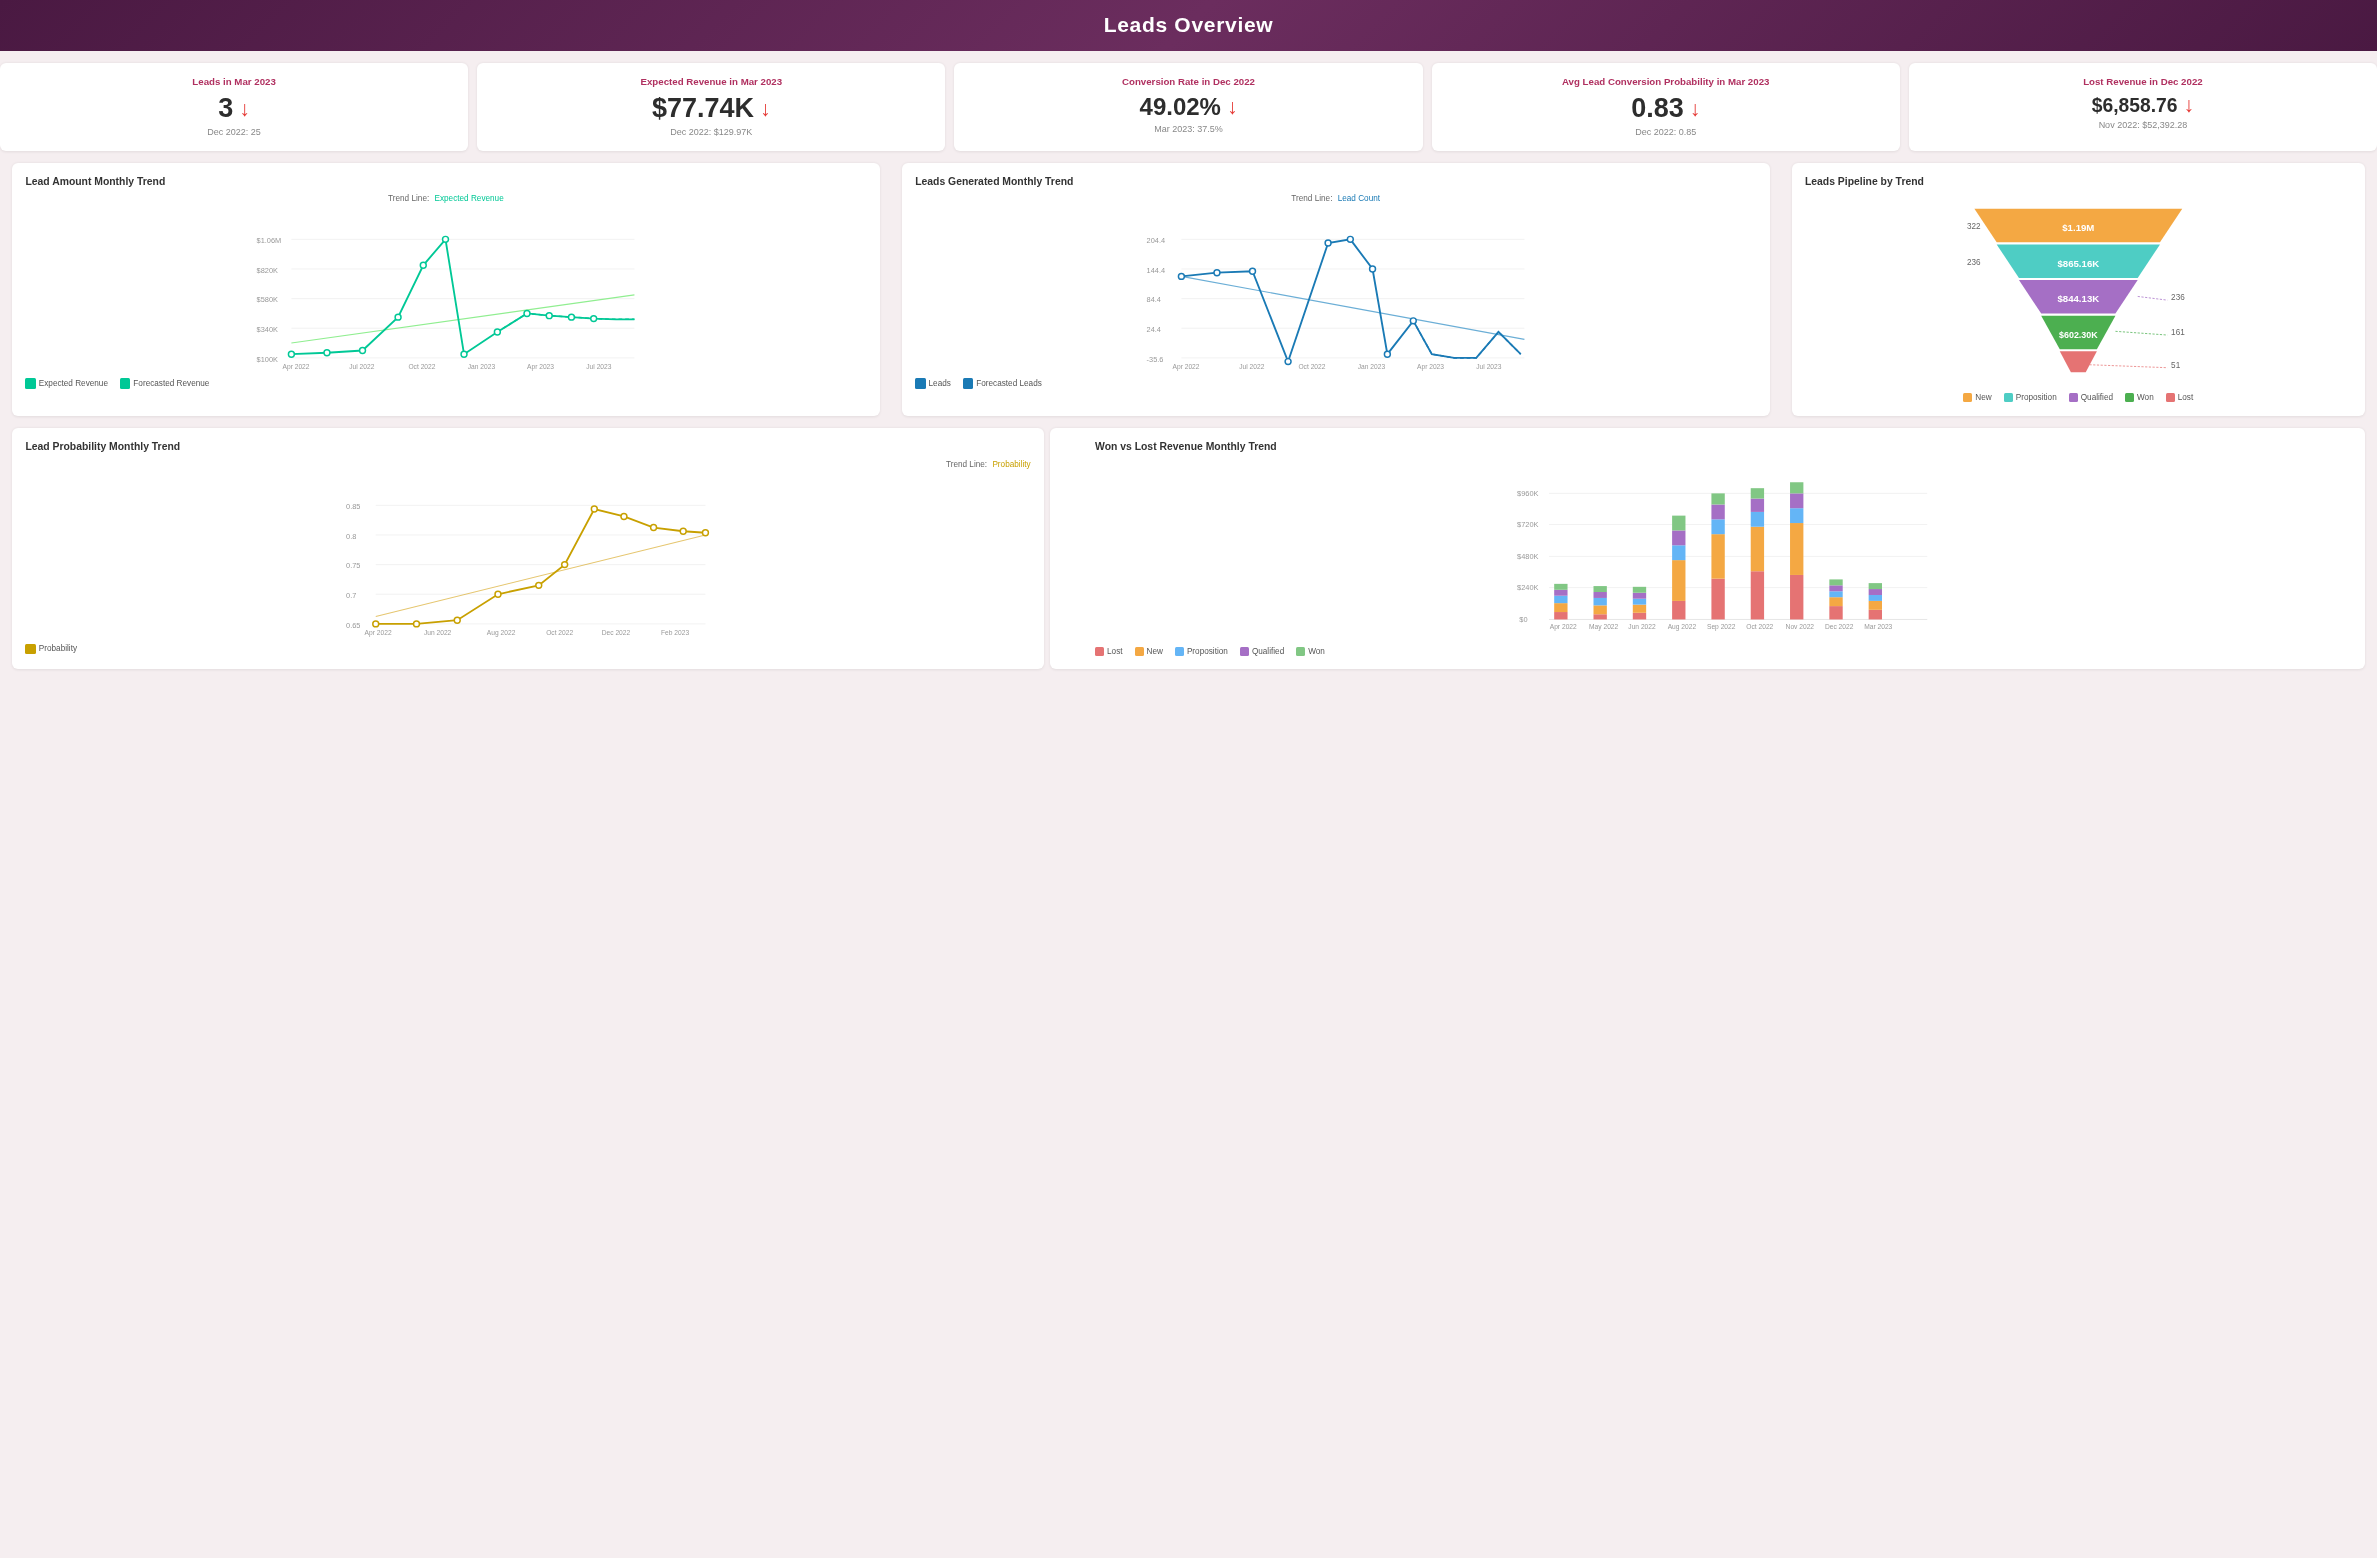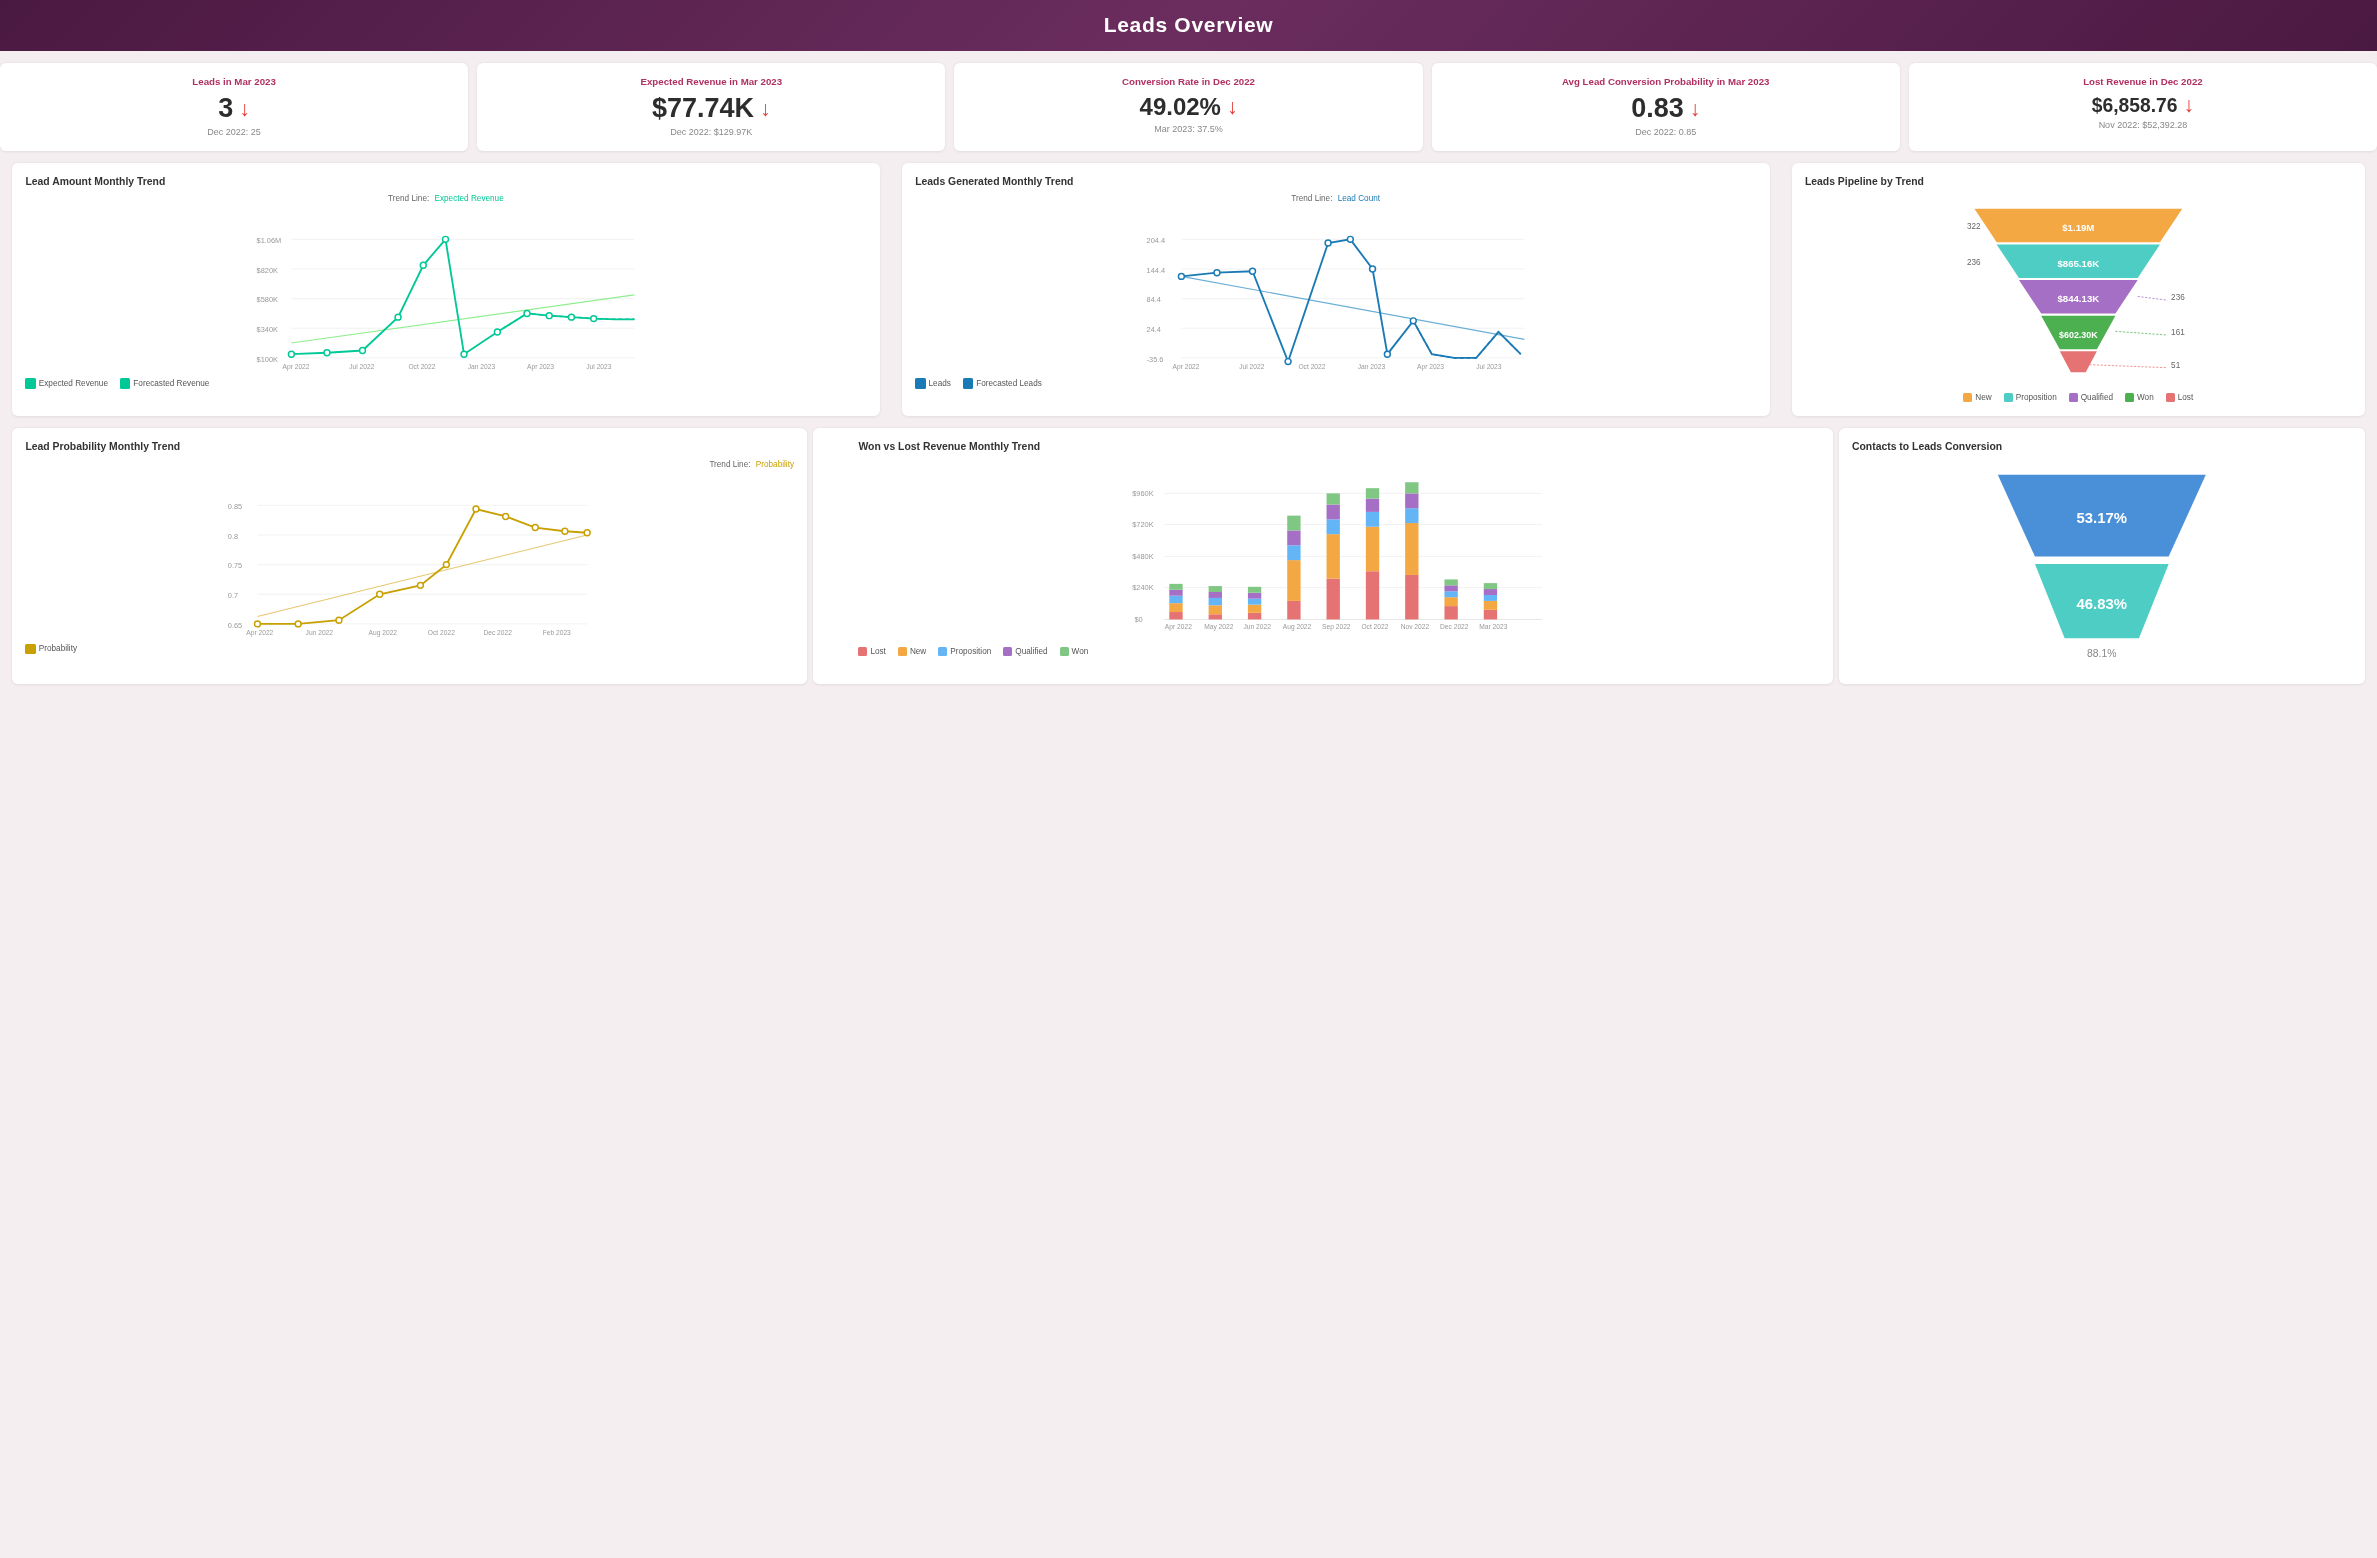--- a/index.html
+++ b/index.html
@@ -477,27 +477,14 @@
         <span style="width:9px;height:9px;background:#a56fc5;display:inline-block;border-radius:1.5px;"></span>
         <span>Qualified</span>
       </div>
       <div class="legend-item">
         <span style="width:9px;height:9px;background:#81c784;display:inline-block;border-radius:1.5px;"></span>
         <span>Won</span>
       </div>
     </div>
   </div>
 
-  <div class="chart-card" style="flex:1.3;">
-    <div class="chart-title">Contacts to Leads Conversion</div>
-    <svg width="100%" height="208" viewBox="0 0 300 280">
-
-      <polygon points="10,20 290,20 240,130 60,130" fill="#4a90d9"></polygon>
-      <text x="150" y="85" text-anchor="middle" font-size="20" font-weight="700" fill="white">53.17%</text>
-
-      <polygon points="60,140 240,140 200,240 100,240" fill="#4ecdc4"></polygon>
-      <text x="150" y="200" text-anchor="middle" font-size="20" font-weight="700" fill="white">46.83%</text>
-
-      <text x="150" y="265" text-anchor="middle" font-size="14" fill="#888">88.1%</text>
-    </svg>
-  </div>
 </div>
 
 
 </body></html>

